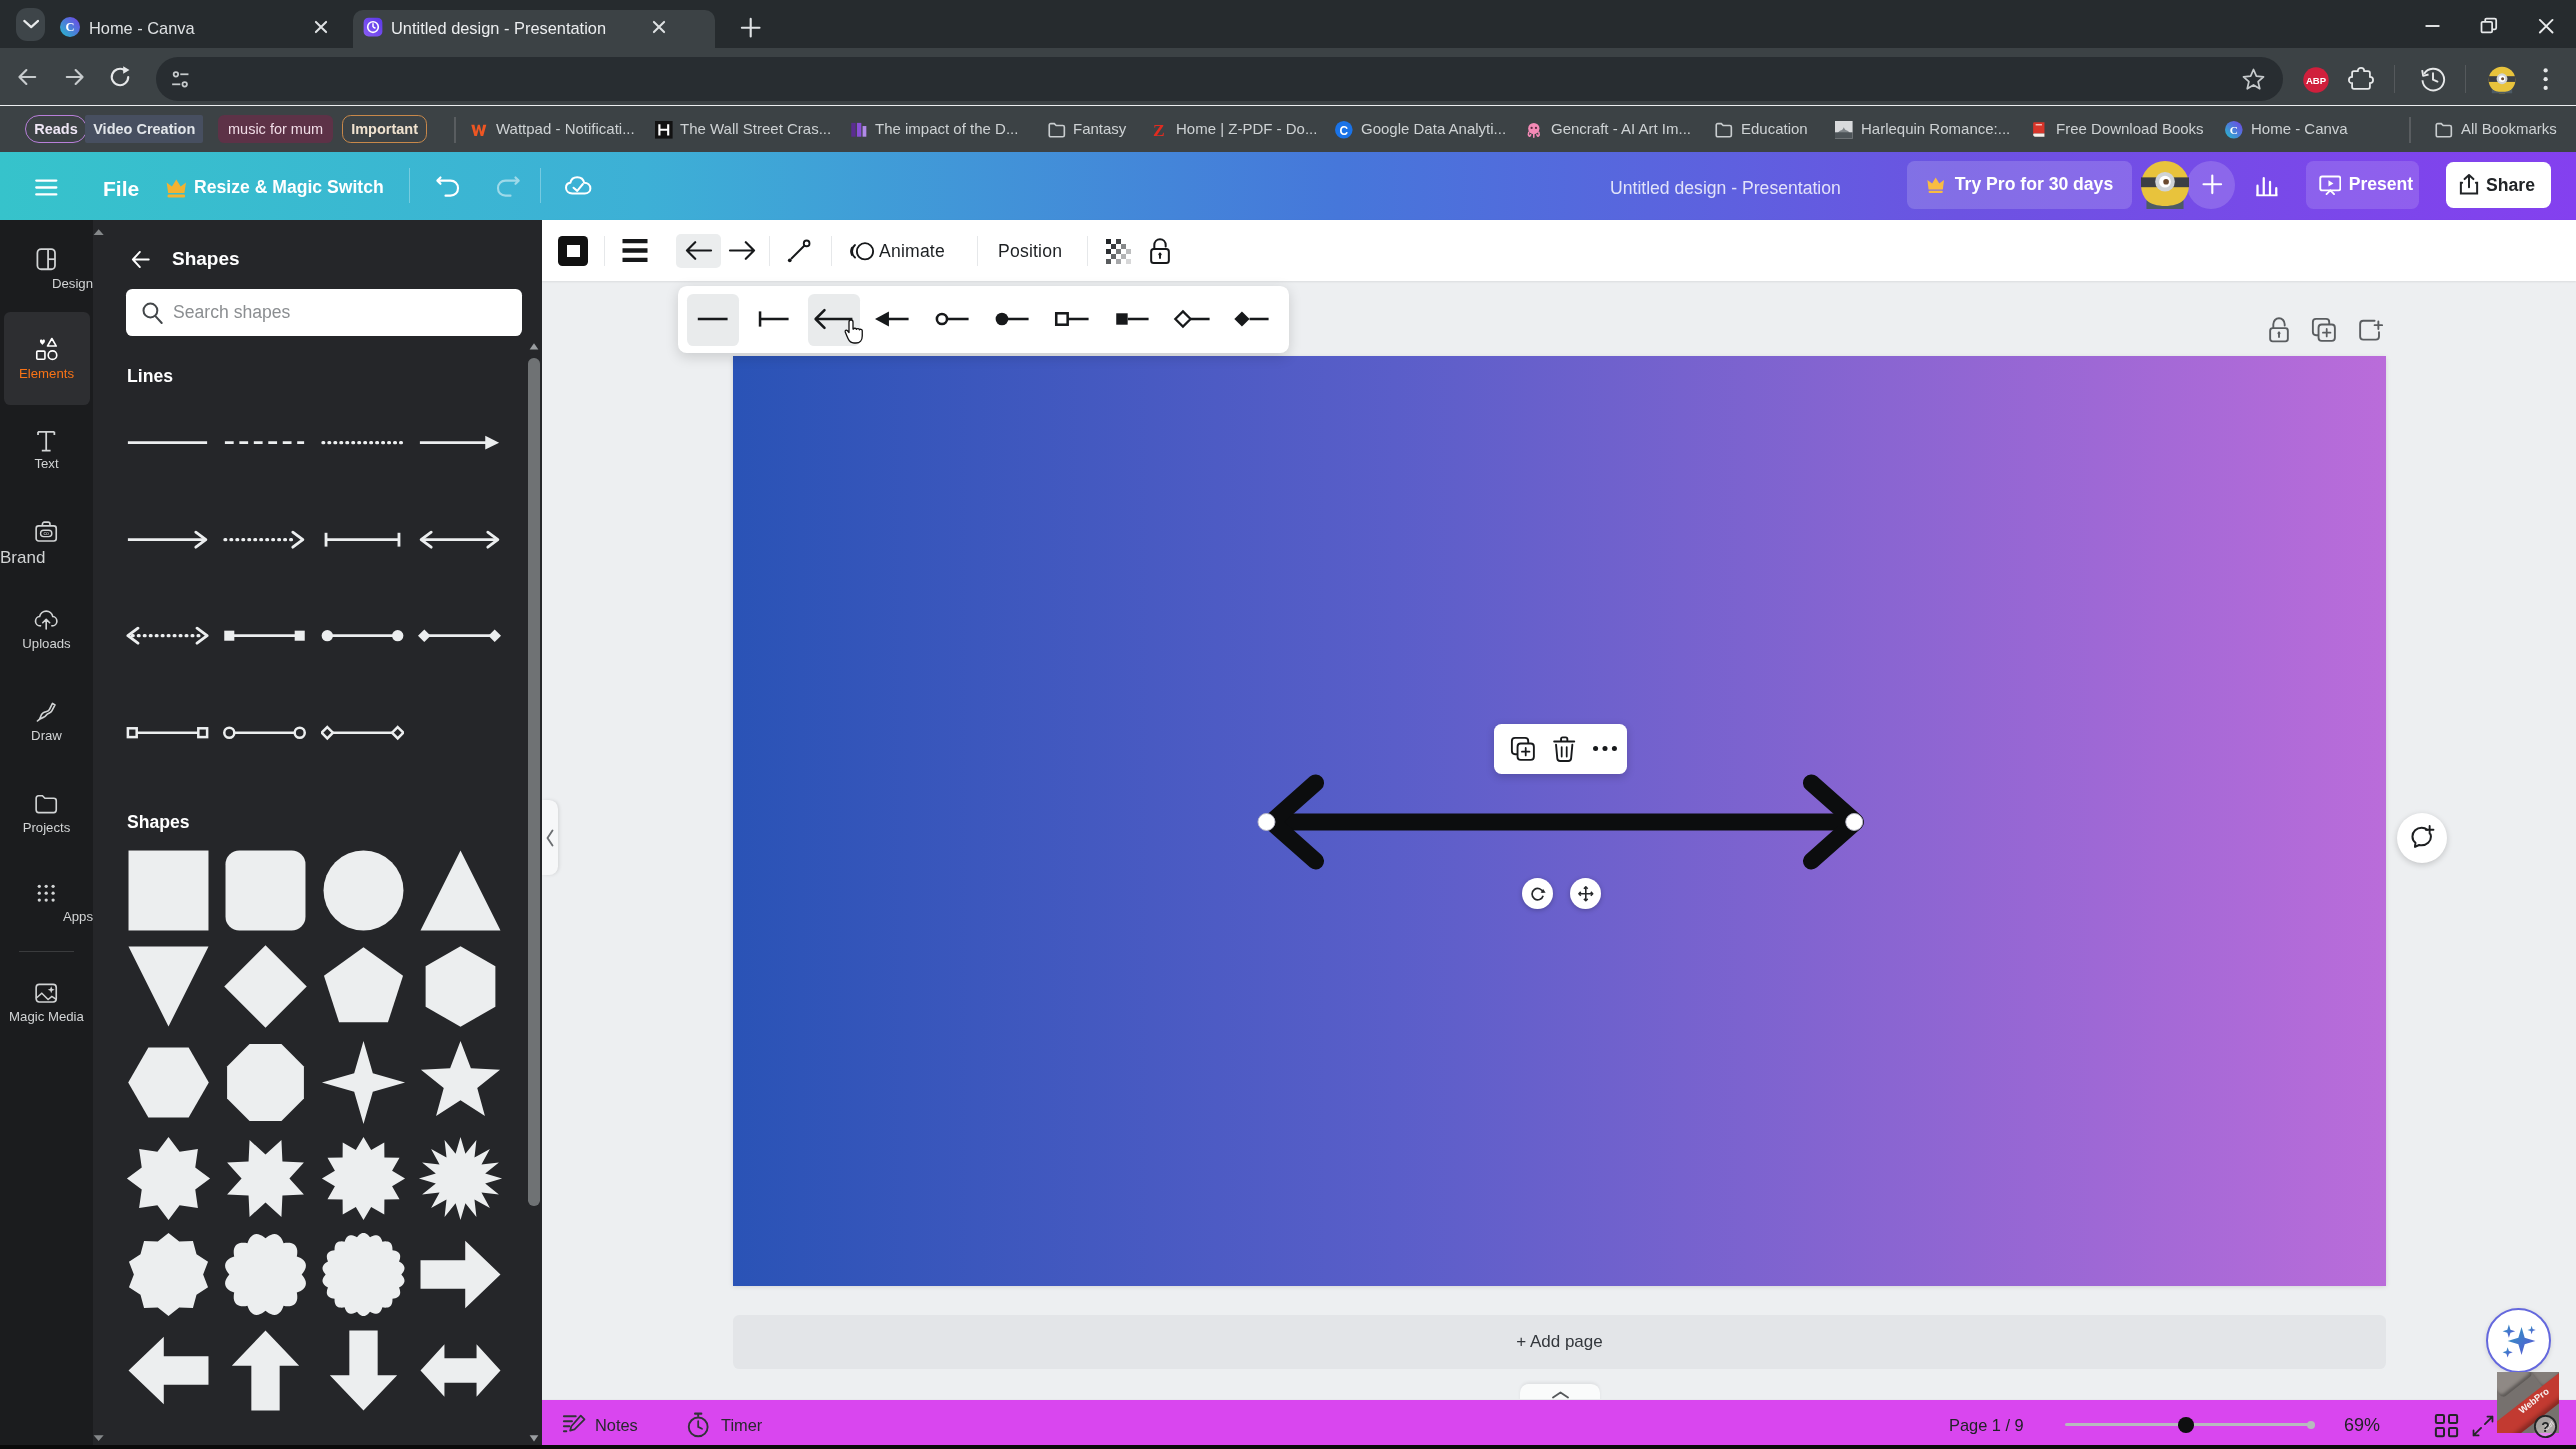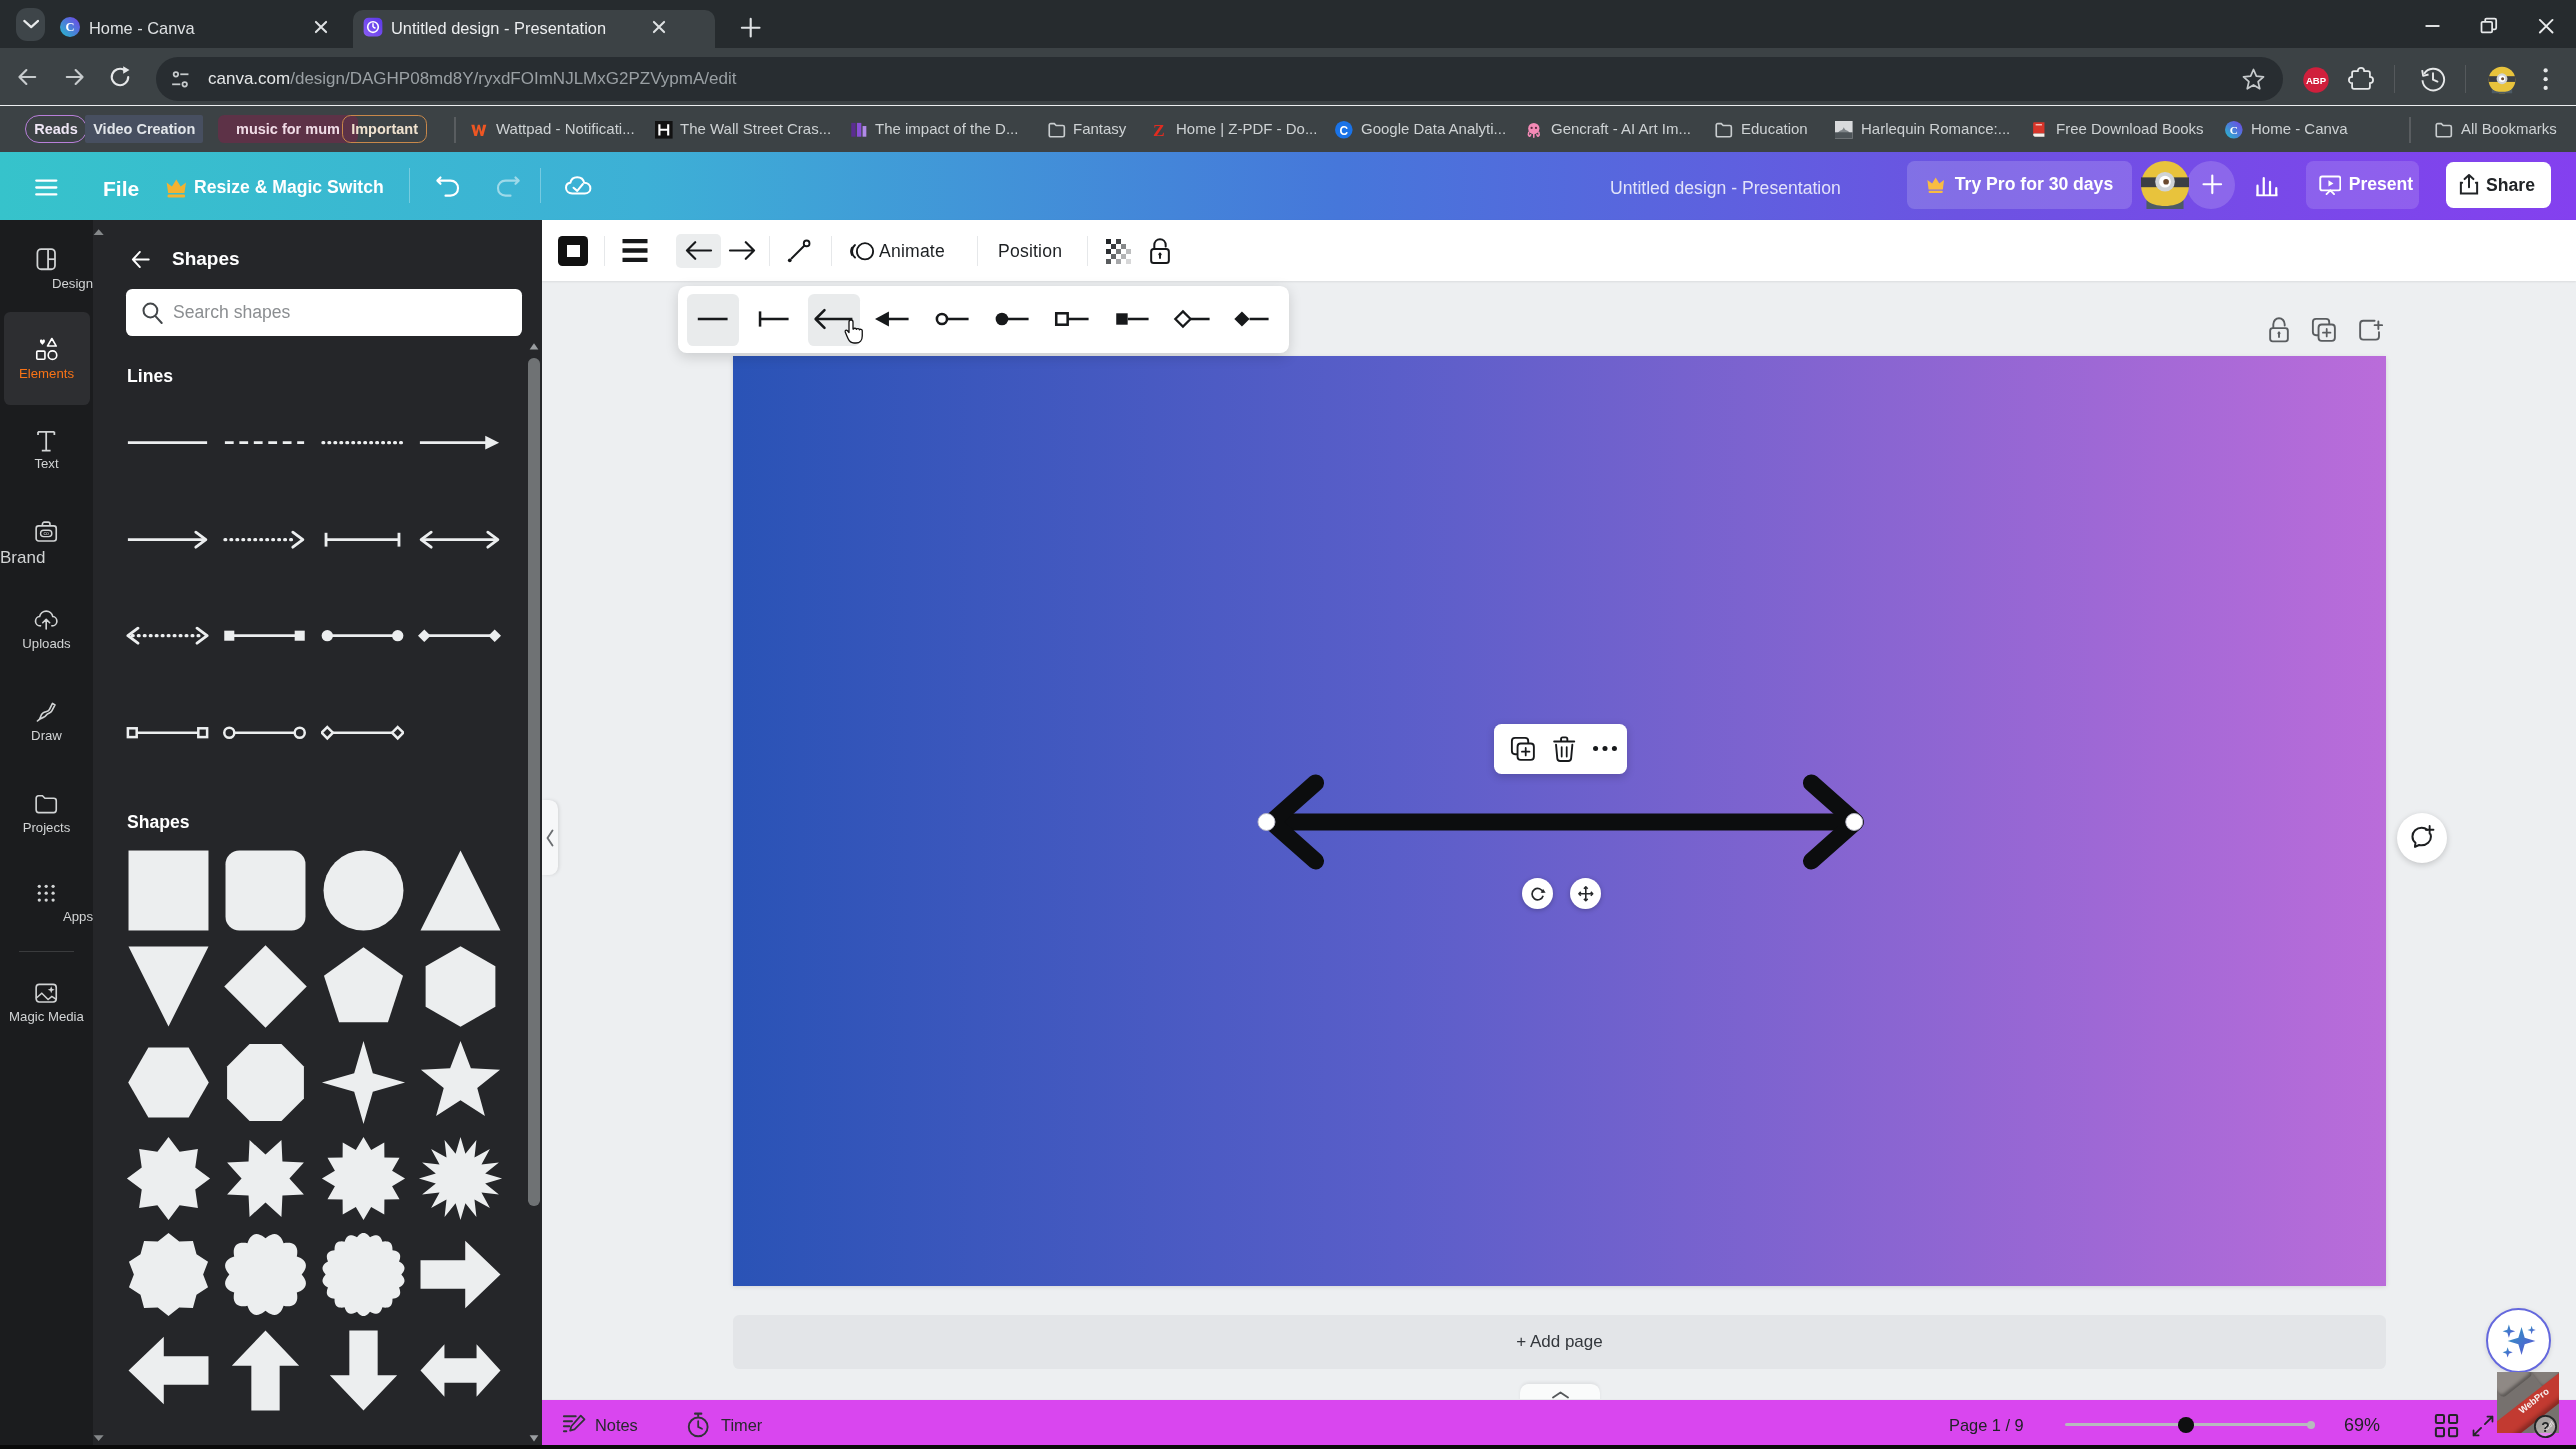--- a/index.html
+++ b/index.html
@@ -75,21 +75,20 @@
       <path d="M32 19 A13 13 0 1 1 25.5 7.7" fill="none" stroke="#e6e8e9" stroke-width="3.4" stroke-linecap="round"></path>
       <polygon points="24,2 34,8 24,14" fill="#e6e8e9"></polygon>
     </svg>
   <div class="abs" style="left:156px;top:9.4px;width:2127px;height:44px;border-radius:22px;background:#282d31"></div>
   <svg class="abs" style="left:169px;top:20px" width="22.6" height="22.6" viewBox="0 0 36 36">
       <circle cx="11" cy="10" r="3.6" fill="none" stroke="#c7cbcd" stroke-width="2.8"></circle>
       <line x1="18" y1="10" x2="31" y2="10" stroke="#c7cbcd" stroke-width="2.8"></line>
       <circle cx="25" cy="26" r="3.6" fill="none" stroke="#c7cbcd" stroke-width="2.8"></circle>
       <line x1="5" y1="26" x2="18" y2="26" stroke="#c7cbcd" stroke-width="2.8"></line>
     </svg>
-  <div class="abs flex" style="left:208px;top:9.4px;height:44px;font-size:17px;color:#e6e8e9">canva.com<span style="color:#9aa0a4">/design/DAGHP08md8Y/ryxdFOImNJLMxG2PZVypmA/edit</span></div>
   <svg class="abs" style="left:2241px;top:19px" width="25" height="25" viewBox="0 0 40 40">
       <path d="M20 4 L24.6 14.7 L36 15.8 L27.4 23.4 L30 34.8 L20 28.8 L10 34.8 L12.6 23.4 L4 15.8 L15.4 14.7 Z" fill="none" stroke="#c7cbcd" stroke-width="2.8" stroke-linejoin="round"></path>
     </svg>
   <circle class="abs"></circle>
   <svg class="abs" style="left:2302px;top:17.6px" width="28" height="28" viewBox="0 0 44 44">
       <circle cx="22" cy="22" r="20" fill="#d01f3c"></circle>
       <text x="22" y="29" text-anchor="middle" font-size="15" font-weight="bold" fill="#fff">ABP</text>
     </svg>
   <svg class="abs" style="left:2347px;top:17.6px" width="28" height="28" viewBox="0 0 44 44">
       <path d="M17 8 C17 4.7 19.2 3 22 3 C24.8 3 27 4.7 27 8 L33 8 C34.7 8 36 9.3 36 11 L36 17 C39.3 17 41 19.2 41 22 C41 24.8 39.3 27 36 27 L36 33 C36 34.7 34.7 36 33 36 L11 36 C9.3 36 8 34.7 8 33 L8 27 C4.7 27 3 24.8 3 22 C3 19.2 4.7 17 8 17 L8 11 C8 9.3 9.3 8 11 8 Z" fill="none" stroke="#e6e8e9" stroke-width="2.8"></path>
@@ -112,21 +111,21 @@
   <svg class="abs" style="left:2540px;top:18px" width="11.3" height="26.4" viewBox="0 0 18 42">
       <circle cx="9" cy="7" r="3.4" fill="#e6e8e9"></circle>
       <circle cx="9" cy="21" r="3.4" fill="#e6e8e9"></circle>
       <circle cx="9" cy="35" r="3.4" fill="#e6e8e9"></circle>
     </svg>
 </div>
 
 <div class="abs" style="left:0;top:106px;width:2576px;height:47px;background:#3c4245;font-size:15px;color:#ced2d4">
   <div class="abs flex" style="left:25px;top:9.4px;height:28px;padding:0 8.2px;border:1.6px solid #b87fd9;border-radius:14px;color:#eee6f5;font-weight:bold;font-size:14.5px">Reads</div>
   <div class="abs flex" style="left:85px;top:9.4px;height:28px;padding:0 8.2px;background:#474f60;border-radius:2px;color:#e2e6ea;font-weight:bold;font-size:14.5px">Video Creation</div>
-  <div class="abs flex" style="left:218px;top:9.4px;height:28px;padding:0 18px;background:#5d3247;border-radius:6.3px;color:#f0dce6;font-weight:bold;font-size:14.5px">music for mum</div>
+  <div class="abs flex" style="left:218px;top:9.4px;height:28px;padding:0 10px;background:#5d3247;border-radius:6.3px;color:#f0dce6;font-weight:normal;font-size:14.5px">music for mum</div>
   <div class="abs flex" style="left:342px;top:9.4px;height:28px;padding:0 8.2px;border:1.6px solid #c8884a;border-radius:8.8px;color:#f0e2cf;font-weight:bold;font-size:14.5px">Important</div>
   <div class="abs" style="left:454px;top:10.7px;width:1.6px;height:26.4px;background:#595d60"></div>
   <svg class="abs" style="left:470px;top:15px" width="17.6" height="17.6" viewBox="0 0 28 28">
       <path d="M2 6 L7 24 L11 24 L14 12 L17 24 L21 24 L26 6 L21 6 L18.5 17 L15.5 6 L12.5 6 L9.5 17 L7 6 Z" fill="#ee5623"></path>
     </svg>
   <div class="abs" style="left:496px;top:14px">Wattpad - Notificati...</div>
   <svg class="abs" style="left:655px;top:15px" width="17.6" height="17.6" viewBox="0 0 28 28">
       <rect width="28" height="28" fill="#121212"></rect>
       <path d="M7 5 L7 23 M21 5 L21 23 M7 14 L21 14" stroke="#fff" stroke-width="3.4"></path>
     </svg>

